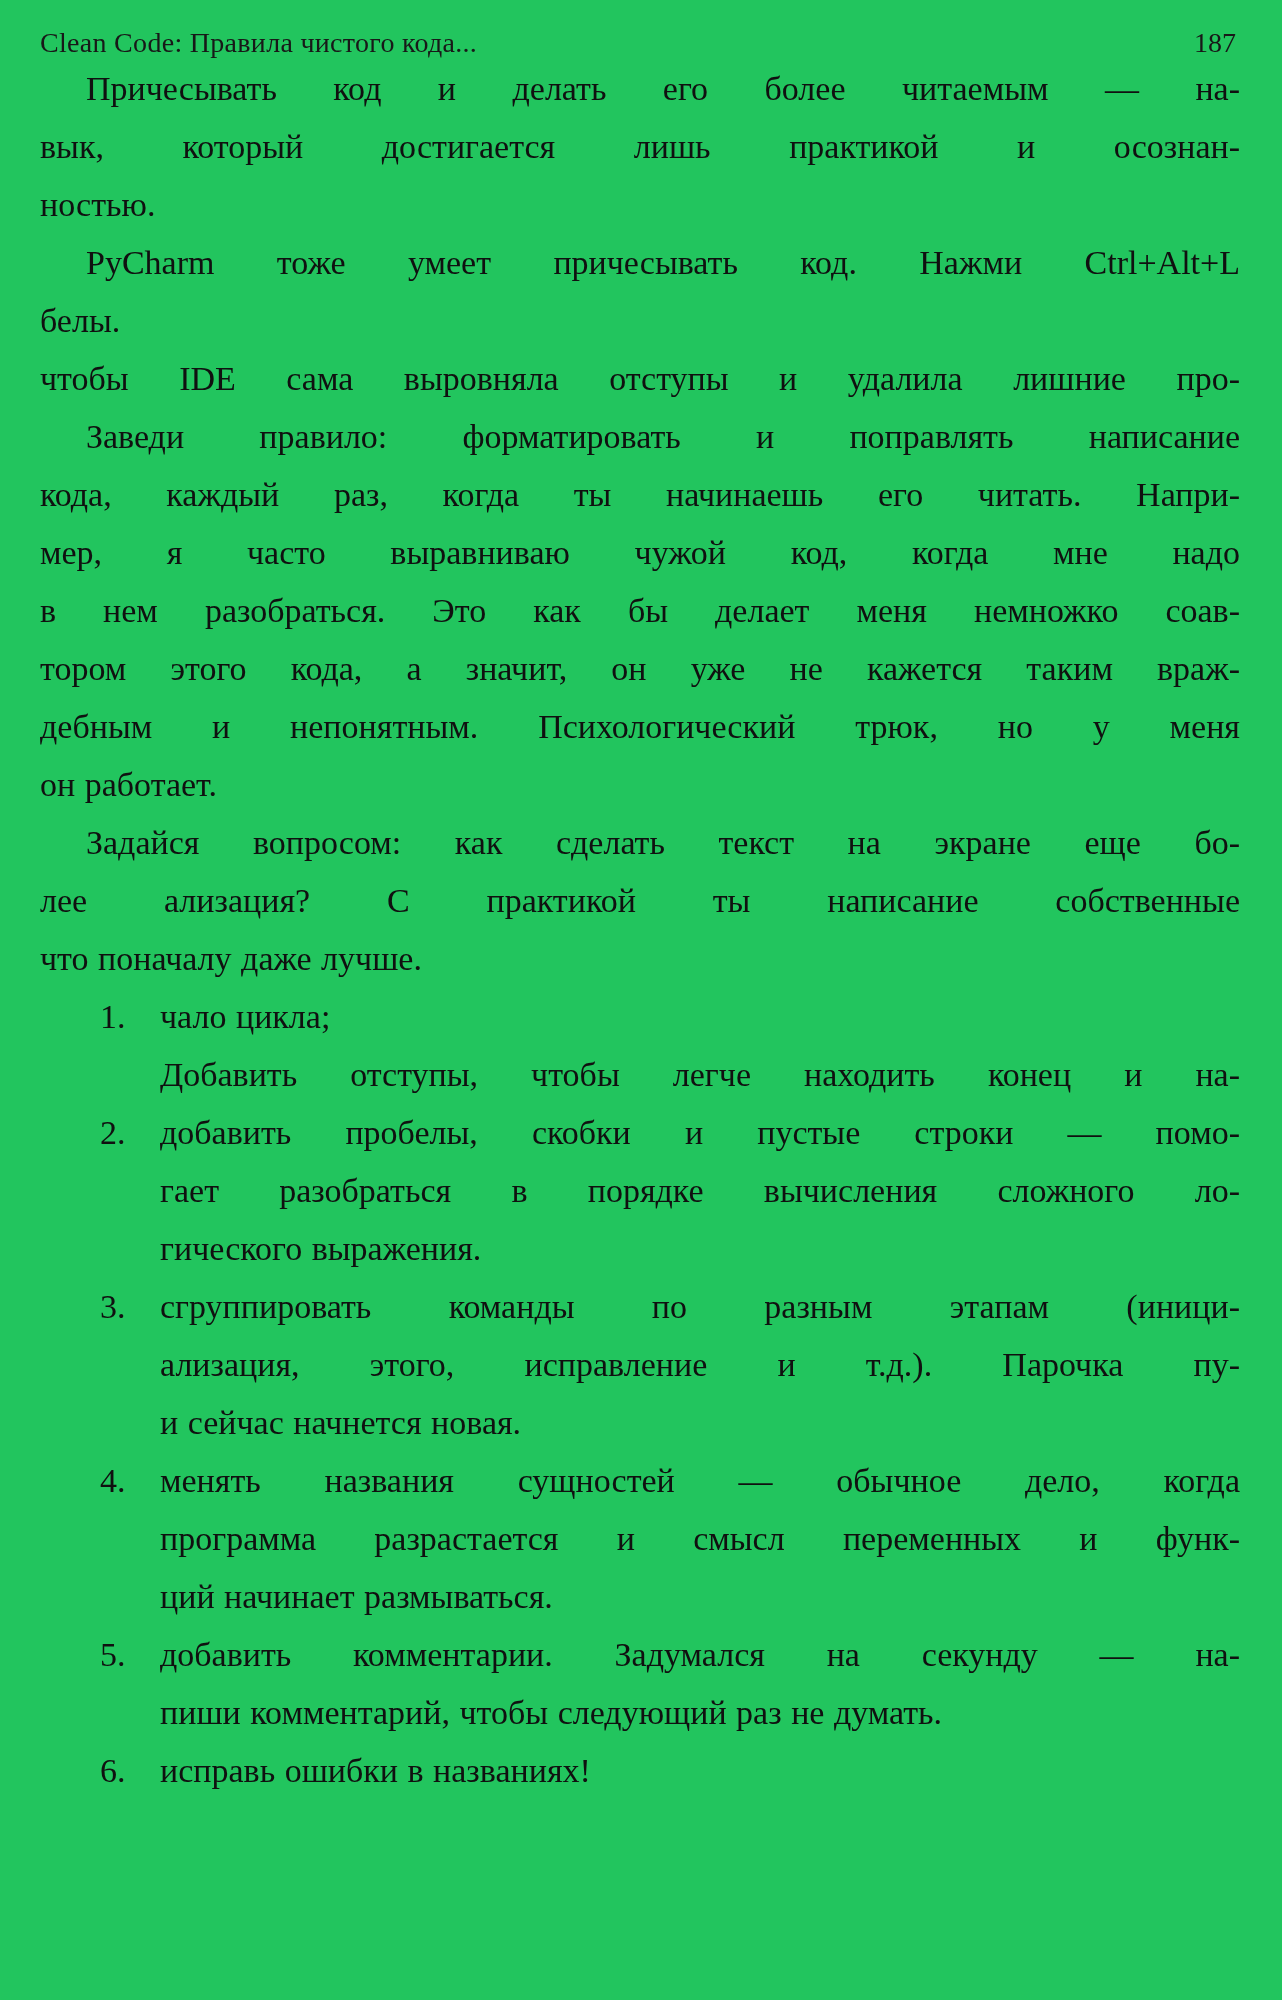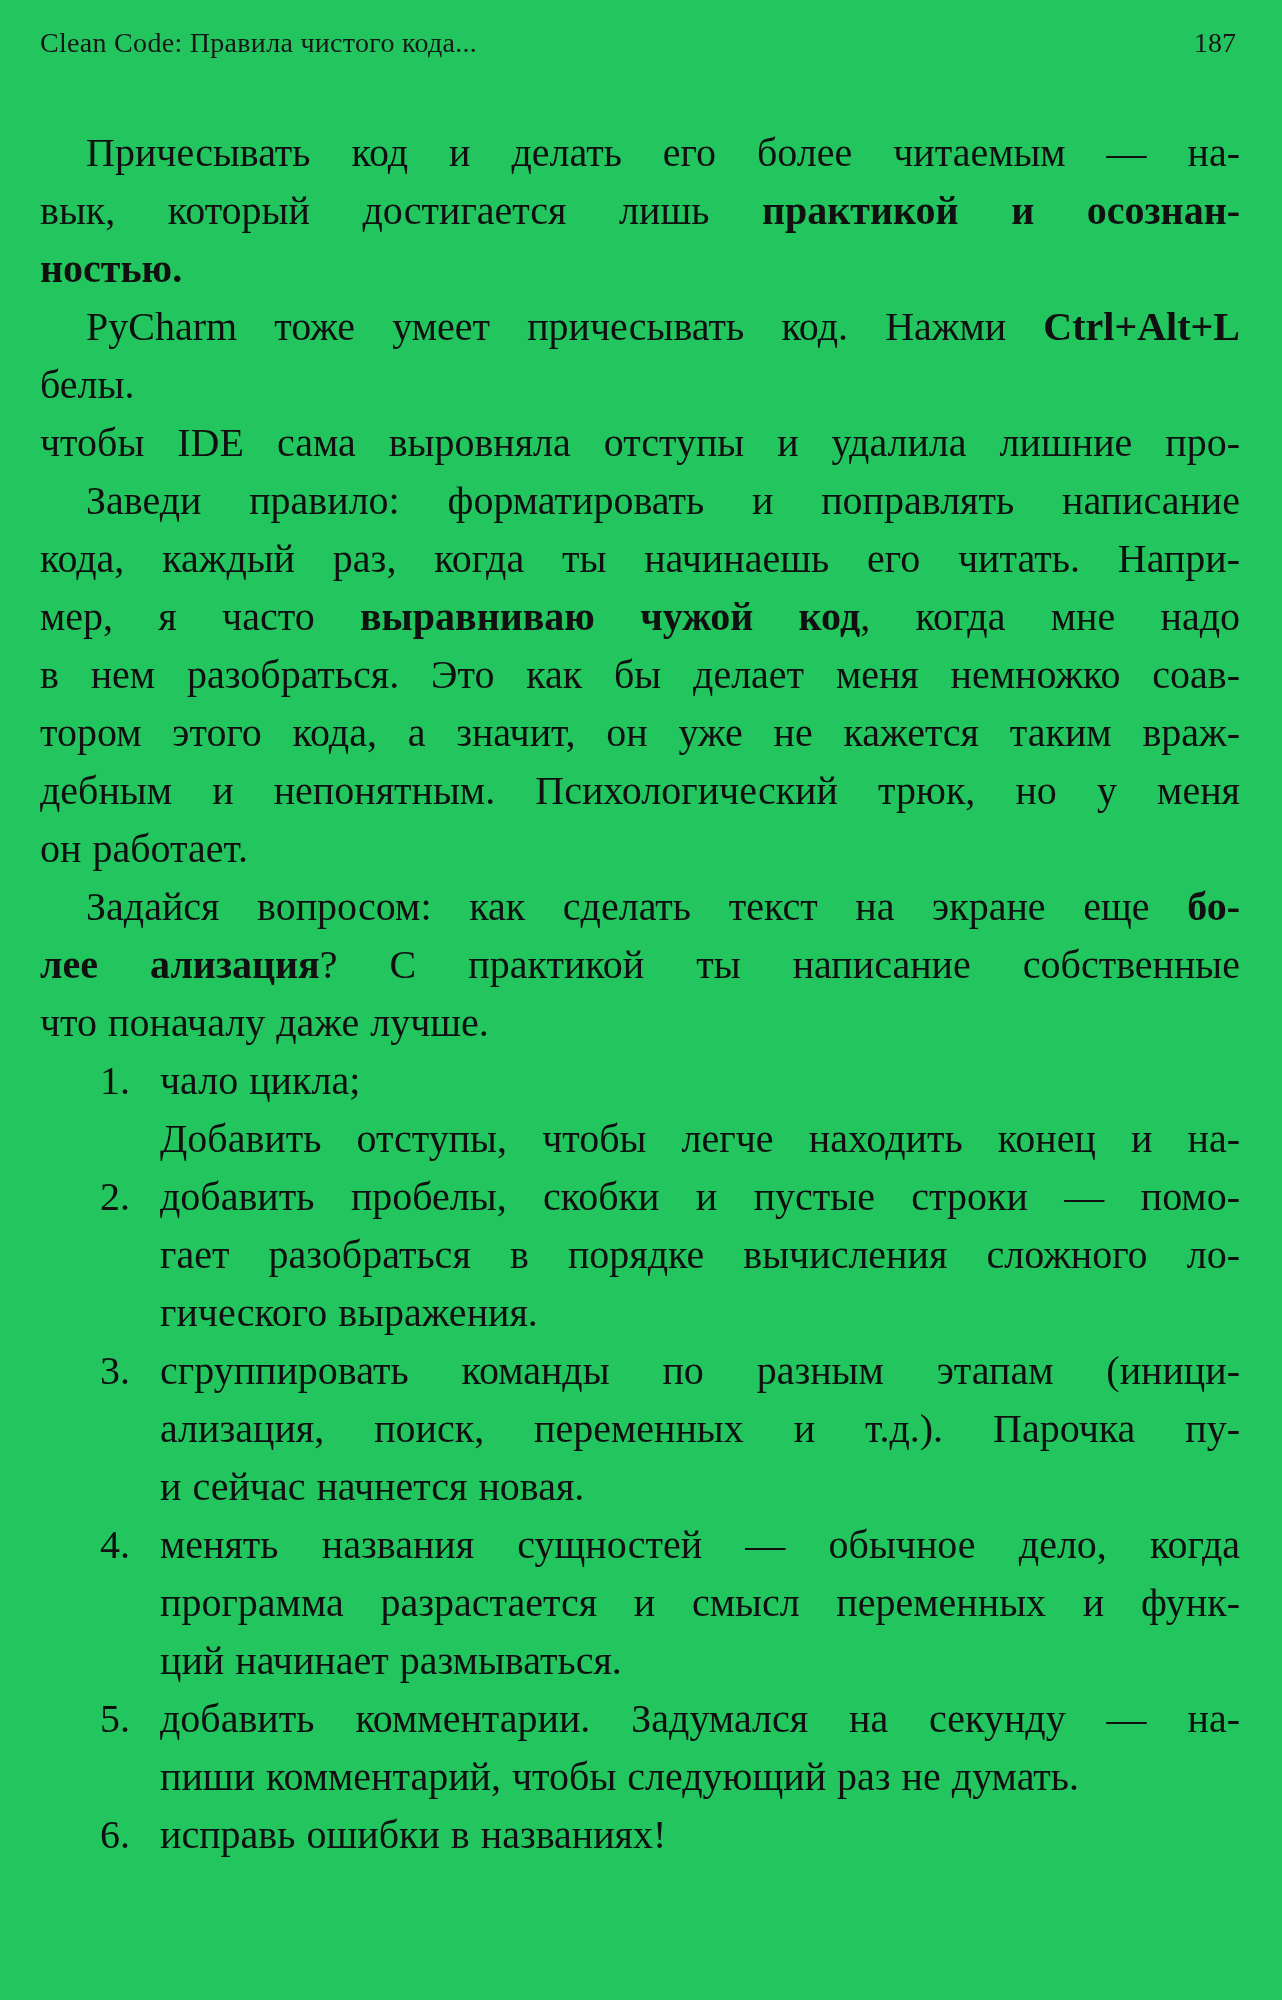--- a/index.html
+++ b/index.html
@@ -18,36 +18,35 @@
     display: flex;
     justify-content: space-between;
     align-items: baseline;
     padding: 26px 46px 0 40px;
     font-size: 28px;
     line-height: 34px;
     color: #181818;
   }
   .running-head .title { letter-spacing: 0.3px; }
   .body-text {
-    margin-top: 64px;
     padding: 0 42px 0 40px;
-    font-size: 40px;
+    font-size: 34px;
     line-height: 58px;
     color: #101010;
   }
   .paragraph { margin: 0; }
   .line {
     text-align: justify;
     text-align-last: justify;
     white-space: normal;
     word-spacing: 1px;
   }
   .line.last { text-align-last: auto; }
   .line.indent { padding-left: 46px; }
-  b { font-weight: bold; }
+  b { font-weight: normal; }
   .list-item {
     display: flex;
     margin-left: 60px;
   }
   .list-number {
     flex: none;
     width: 60px;
     text-align: left;
   }
   .list-text { flex: 1 1 auto; min-width: 0; }
@@ -97,21 +96,21 @@
         <div class="list-text">
           <div class="line"><span>добавить пробелы, скобки и пустые строки — помо-</span></div>
           <div class="line"><span>гает разобраться в порядке вычисления сложного ло-</span></div>
           <div class="line last"><span>гического выражения.</span></div>
         </div>
       </div>
       <div class="list-item">
         <div class="list-number">3.</div>
         <div class="list-text">
           <div class="line"><span>сгруппировать команды по разным этапам (иници-</span></div>
-          <div class="line"><span>ализация, поиск, переменных и т.д.). Парочка пу-</span></div>
+          <div class="line"><span>ализация, этого, исправление и т.д.). Парочка пу-</span></div>
           <div class="line last"><span>и сейчас начнется новая.</span></div>
         </div>
       </div>
       <div class="list-item">
         <div class="list-number">4.</div>
         <div class="list-text">
           <div class="line"><span>менять названия сущностей — обычное дело, когда</span></div>
           <div class="line"><span>программа разрастается и смысл переменных и функ-</span></div>
           <div class="line last"><span>ций начинает размываться.</span></div>
         </div>

